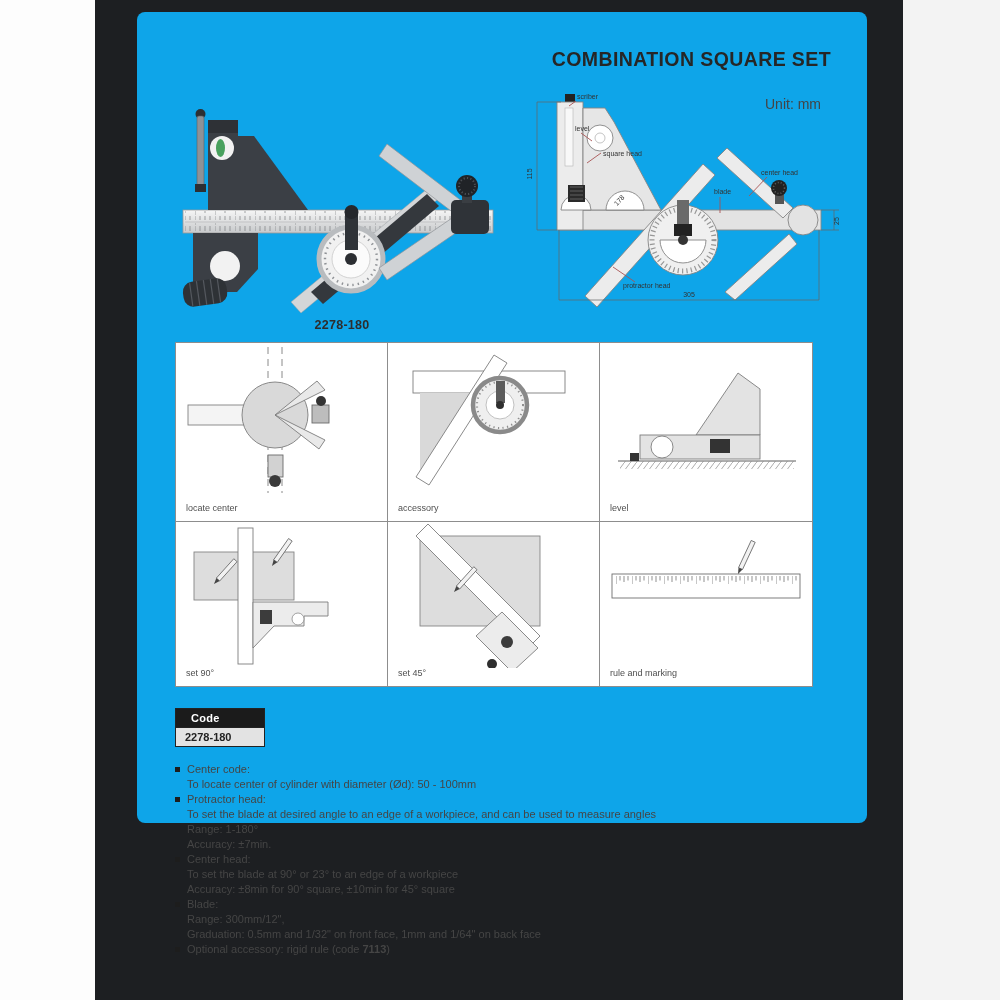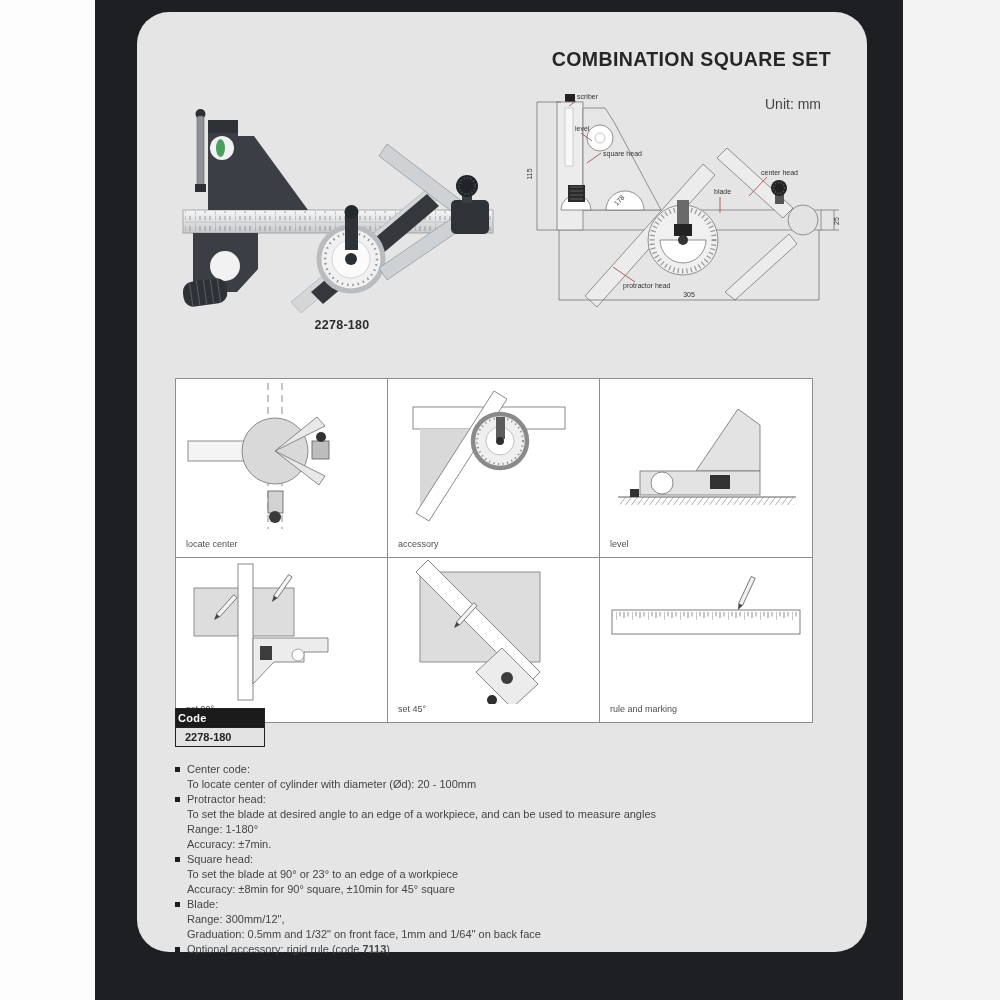--- a/index.html
+++ b/index.html
@@ -1,37 +1,37 @@
 <!DOCTYPE html>
 <html><head>
 <meta charset="utf-8">
 <style>
   html,body{margin:0;padding:0;background:#ffffff;font-family:"Liberation Sans", sans-serif;}
   #root{position:relative;width:1000px;height:1000px;overflow:hidden;background:#fdfdfd;}
   .side-strip-right{position:absolute;top:0;right:0;width:97px;height:1000px;background:#f3f3f3;}
   .mat{position:absolute;left:95px;top:0;width:808px;height:1000px;background:#1d1f22;}
-  .card{position:absolute;left:137px;top:12px;width:730px;height:940px;background:#e5e5e5;border-radius:32px;}
+  .card{position:absolute;left:137px;top:12px;width:730px;height:811px;background:#0ea5e9;border-radius:8px;}
 
   .page-title{position:absolute;top:36px;right:36px;font-size:19.5px;font-weight:bold;color:#262626;letter-spacing:.4px;}
   .unit-label{position:absolute;top:84px;right:46px;font-size:14px;color:#444;}
 
   .photo-wrap{position:absolute;left:38px;top:84px;width:334px;height:218px;}
   .photo-caption{position:absolute;left:38px;top:306px;width:334px;text-align:center;font-size:12.5px;font-weight:bold;color:#2d2d2d;letter-spacing:.3px;}
 
   .diagram-wrap{position:absolute;left:384px;top:76px;width:324px;height:240px;}
 
-  .usage-grid{position:absolute;left:38px;top:330px;width:636px;border:1px solid #8d8d8d;display:grid;grid-template-columns:1fr 1fr 1fr;grid-template-rows:179px 164px;background:#fff;margin-top:36px;}
+  .usage-grid{position:absolute;left:38px;top:330px;width:636px;border:1px solid #8d8d8d;display:grid;grid-template-columns:1fr 1fr 1fr;grid-template-rows:179px 164px;background:#fff;}
   .cell{position:relative;border-right:1px solid #8d8d8d;border-bottom:1px solid #8d8d8d;overflow:hidden;}
   .cell:nth-child(3n){border-right:none;}
   .cell:nth-child(n+4){border-bottom:none;}
   .cell svg{position:absolute;left:0;top:0;}
   .cell-label{position:absolute;left:10px;bottom:8px;font-size:9px;color:#4f4f4f;}
 
   .code-box{position:absolute;left:38px;top:696px;width:88px;border:1px solid #222;}
-  .code-header{background:#1b1b1b;color:#fff;font-size:11px;font-weight:bold;padding:3px 2px;letter-spacing:.3px;}
+  .code-header{background:#1b1b1b;color:#fff;font-size:11px;font-weight:bold;padding:3px 15px;letter-spacing:.3px;}
   .code-value{background:#e3e3e3;color:#222;font-size:11px;font-weight:bold;padding:3px 9px;border-top:1px solid #222;}
 
   .specs{position:absolute;left:38px;top:750px;width:580px;font-size:11px;color:#454545;line-height:15px;}
   .spec-title{position:relative;padding-left:12px;}
   .spec-title .bullet{position:absolute;left:0;top:5px;width:4.5px;height:4.5px;background:#1d1d1d;}
   .spec-line{padding-left:12px;}
   .bold{font-weight:bold;}
 
   svg text{font-family:"Liberation Sans", sans-serif;}
 </style>
@@ -278,32 +278,32 @@
 
     <div class="code-box">
       <div class="code-header">Code</div>
       <div class="code-value">2278-180</div>
     </div>
 
     <div class="specs">
 
       <div>
         <div class="spec-title"><span class="bullet"></span><span>Center code:</span></div>
-        <div class="spec-line">To locate center of cylinder with diameter (Ød): 20 - 100mm</div>
+        <div class="spec-line">To locate center of cylinder with diameter (Ød): 50 - 100mm</div>
       </div>
 
       <div>
         <div class="spec-title"><span class="bullet"></span><span>Protractor head:</span></div>
         <div class="spec-line">To set the blade at desired angle to an edge of a workpiece, and can be used to measure angles</div>
         <div class="spec-line">Range: 1-180°</div>
         <div class="spec-line">Accuracy: ±7min.</div>
       </div>
 
       <div>
-        <div class="spec-title"><span class="bullet"></span><span>Square head:</span></div>
+        <div class="spec-title"><span class="bullet"></span><span>Center head:</span></div>
         <div class="spec-line">To set the blade at  90° or  23° to an edge of a workpiece</div>
         <div class="spec-line">Accuracy: ±8min for 90° square,  ±10min for 45° square</div>
       </div>
 
       <div>
         <div class="spec-title"><span class="bullet"></span><span>Blade:</span></div>
         <div class="spec-line">Range: 300mm/12",</div>
         <div class="spec-line">Graduation: 0.5mm and 1/32" on front face, 1mm and 1/64" on back face</div>
       </div>
 

